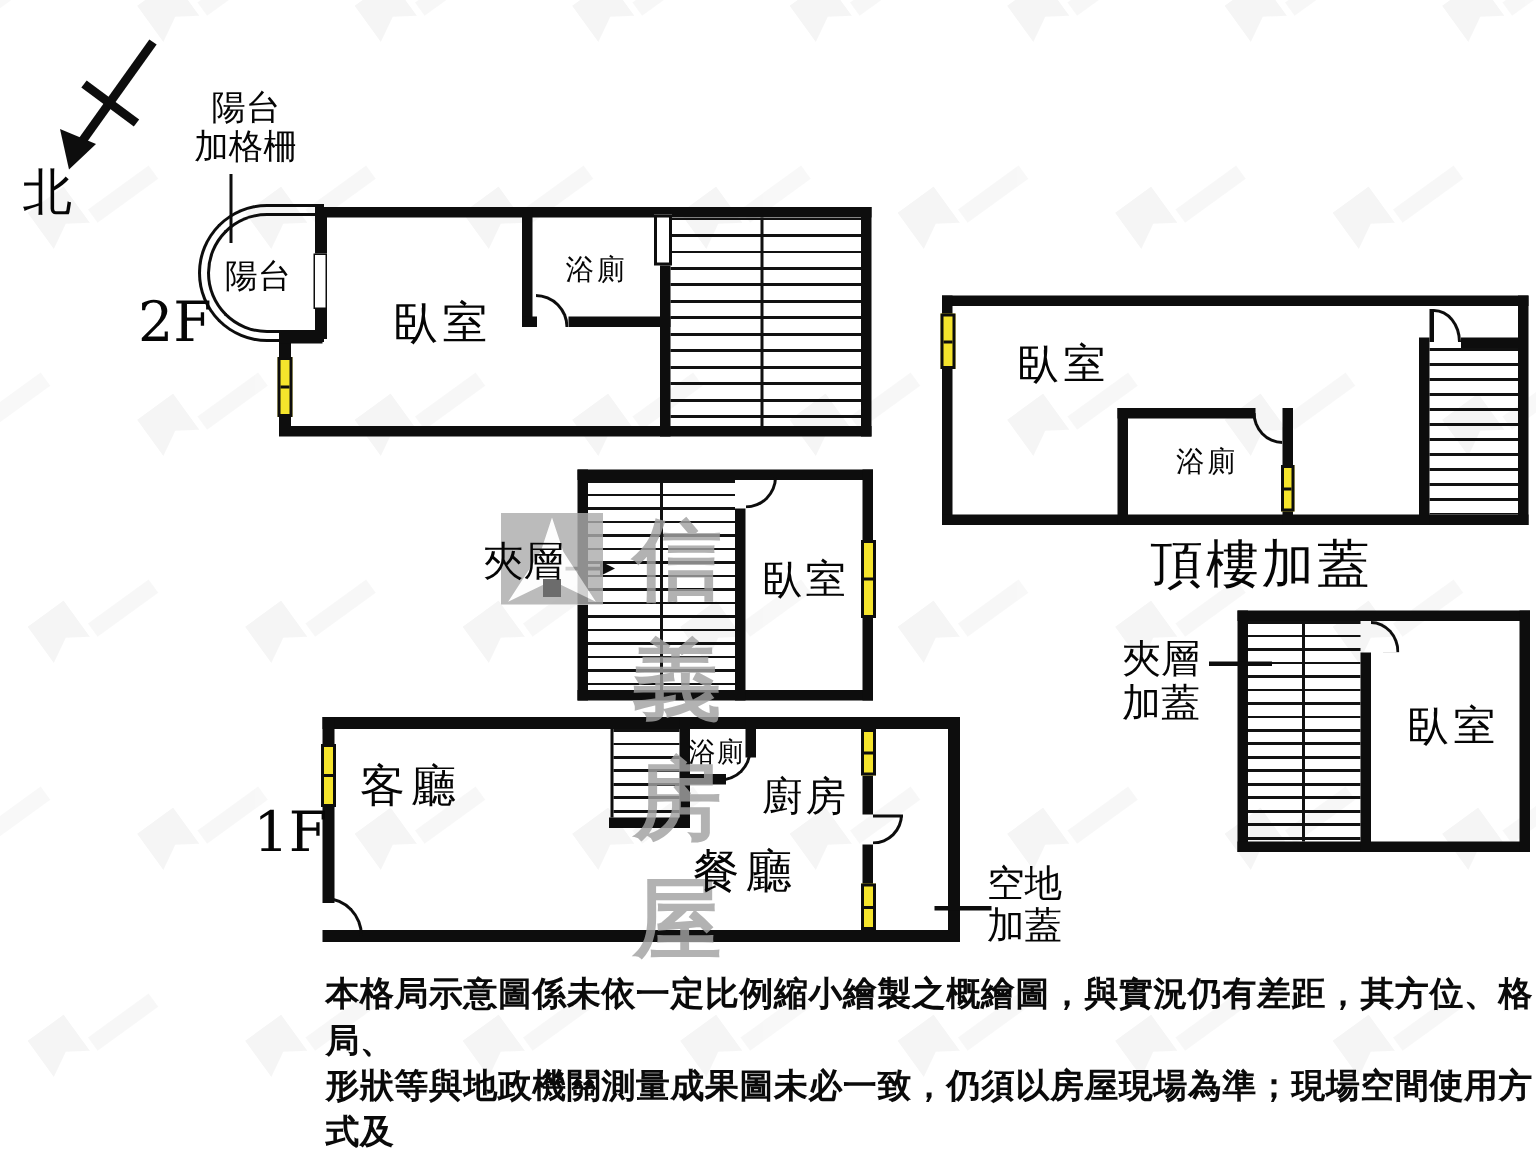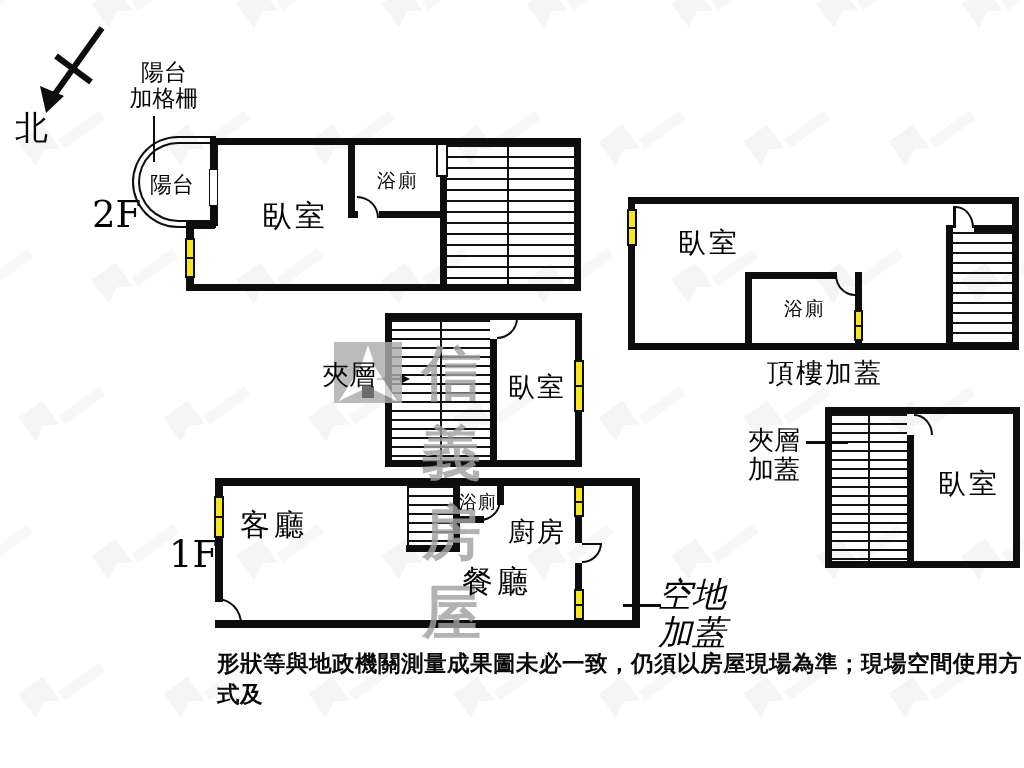--- a/index.html
+++ b/index.html
@@ -284,21 +284,21 @@
   <div class="w" style="left:855px;top:272px;width:7px;height:78px;"></div>
   <div class="win" style="left:854px;top:310px;width:9px;height:31px;"></div>
   <div class="arc bl" style="left:835px;top:275px;width:20px;height:21px;"></div>
   <div class="w" style="left:946px;top:225px;width:7px;height:125px;"></div>
   <div class="w" style="left:974px;top:225px;width:38px;height:7px;"></div>
   <div class="ln" style="left:953px;top:206px;width:3px;height:22px;"></div>
   <div class="arc tr" style="left:956px;top:206px;width:18px;height:22px;"></div>
   <div class="stairs sp10" style="left:953px;top:232px;width:59px;height:111px;"></div>
   <div class="lbl" style="left:678px;top:227px;font-size:28px;letter-spacing:3px;">臥室</div>
   <div class="lbl" style="left:784px;top:298px;font-size:19px;letter-spacing:2px;">浴廁</div>
-  <div class="lbl" style="left:767px;top:358px;font-size:27px;letter-spacing:2px;">頂樓加蓋</div>
+  <div class="lbl" style="left:767px;top:358px;font-size:35px;letter-spacing:2px;">頂樓加蓋</div>
 
   <div class="w" style="left:385px;top:313px;width:197px;height:7px;"></div>
   <div class="w" style="left:385px;top:313px;width:7px;height:154px;"></div>
   <div class="w" style="left:385px;top:460px;width:197px;height:7px;"></div>
   <div class="w" style="left:575px;top:313px;width:7px;height:154px;"></div>
   <div class="win" style="left:574px;top:360px;width:10px;height:52px;"></div>
   <div class="stairs sp9" style="left:392px;top:320px;width:98px;height:140px;">
     <div class="mid" style="left:48px;"></div>
   </div>
   <div class="w" style="left:490px;top:339px;width:7px;height:128px;"></div>
@@ -343,32 +343,33 @@
   <div class="win" style="left:574px;top:486px;width:10px;height:31px;"></div>
   <div class="w" style="left:575px;top:517px;width:7px;height:26px;"></div>
   <div class="ln" style="left:582px;top:543px;width:20px;height:2px;"></div>
   <div class="arc br" style="left:582px;top:543px;width:20px;height:20px;"></div>
   <div class="w" style="left:575px;top:563px;width:7px;height:29px;"></div>
   <div class="win" style="left:574px;top:589px;width:10px;height:31px;"></div>
   <div class="lbl" style="left:240px;top:508px;font-size:30px;letter-spacing:4px;">客廳</div>
   <div class="lbl" style="left:459px;top:492px;font-size:18px;letter-spacing:1px;">浴廁</div>
   <div class="lbl" style="left:508px;top:517px;font-size:27px;letter-spacing:2px;">廚房</div>
   <div class="lbl" style="left:462px;top:564px;font-size:31px;letter-spacing:4px;">餐廳</div>
-  <div class="lbl" style="left:658px;top:575px;font-size:34px;font-style:italic;">
+  <div class="lbl" style="left:658px;top:575px;font-size:25px;">
     <span>空地</span><br>
     <span>加蓋</span>
   </div>
   <div class="ln" style="left:623px;top:604px;width:38px;height:3px;"></div>
 
   <div id="wm-row">
     <div id="wm-logo">
       <div class="peak"></div>
       <div class="seal"></div>
     </div>
     <div id="wm-brand">信義房屋</div>
   </div>
 
   <div id="disclaimer">
+    <div>本格局示意圖係未依一定比例縮小繪製之概繪圖，與實況仍有差距，其方位、格局、</div>
     <div>形狀等與地政機關測量成果圖未必一致，仍須以房屋現場為準；現場空間使用方式及</div>
 
   </div>
 
 </div>
 
 </body></html>

